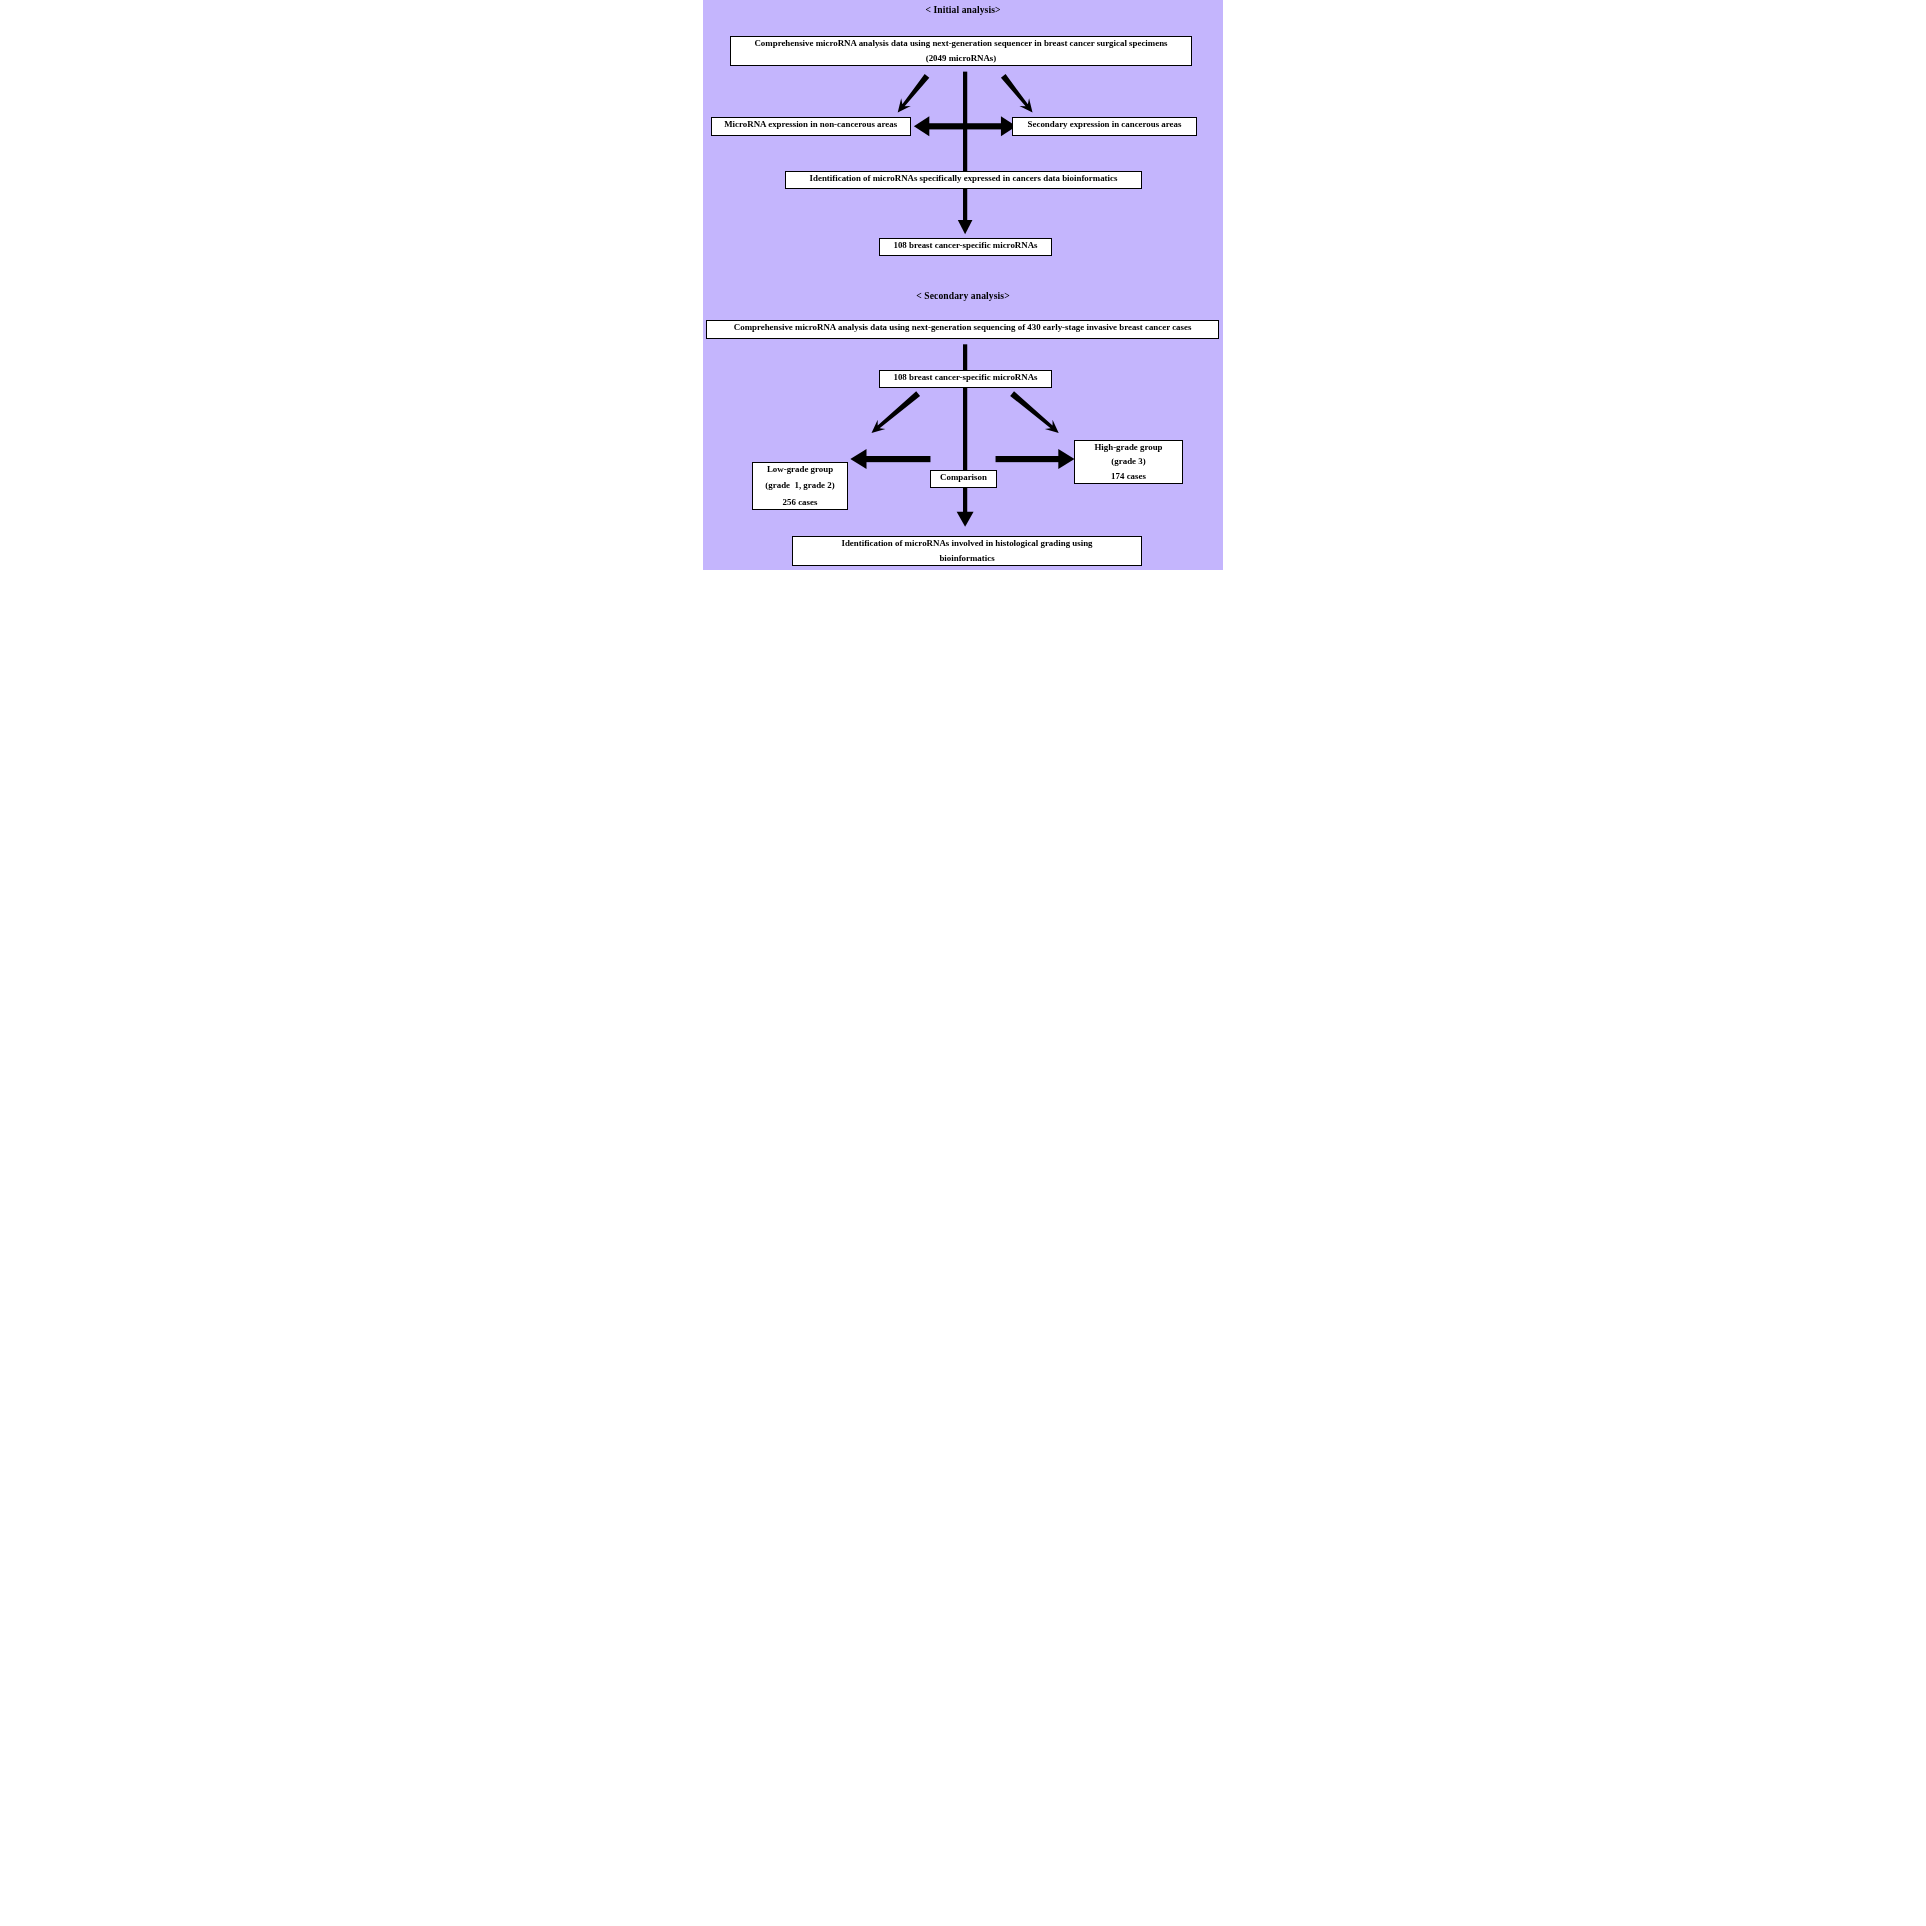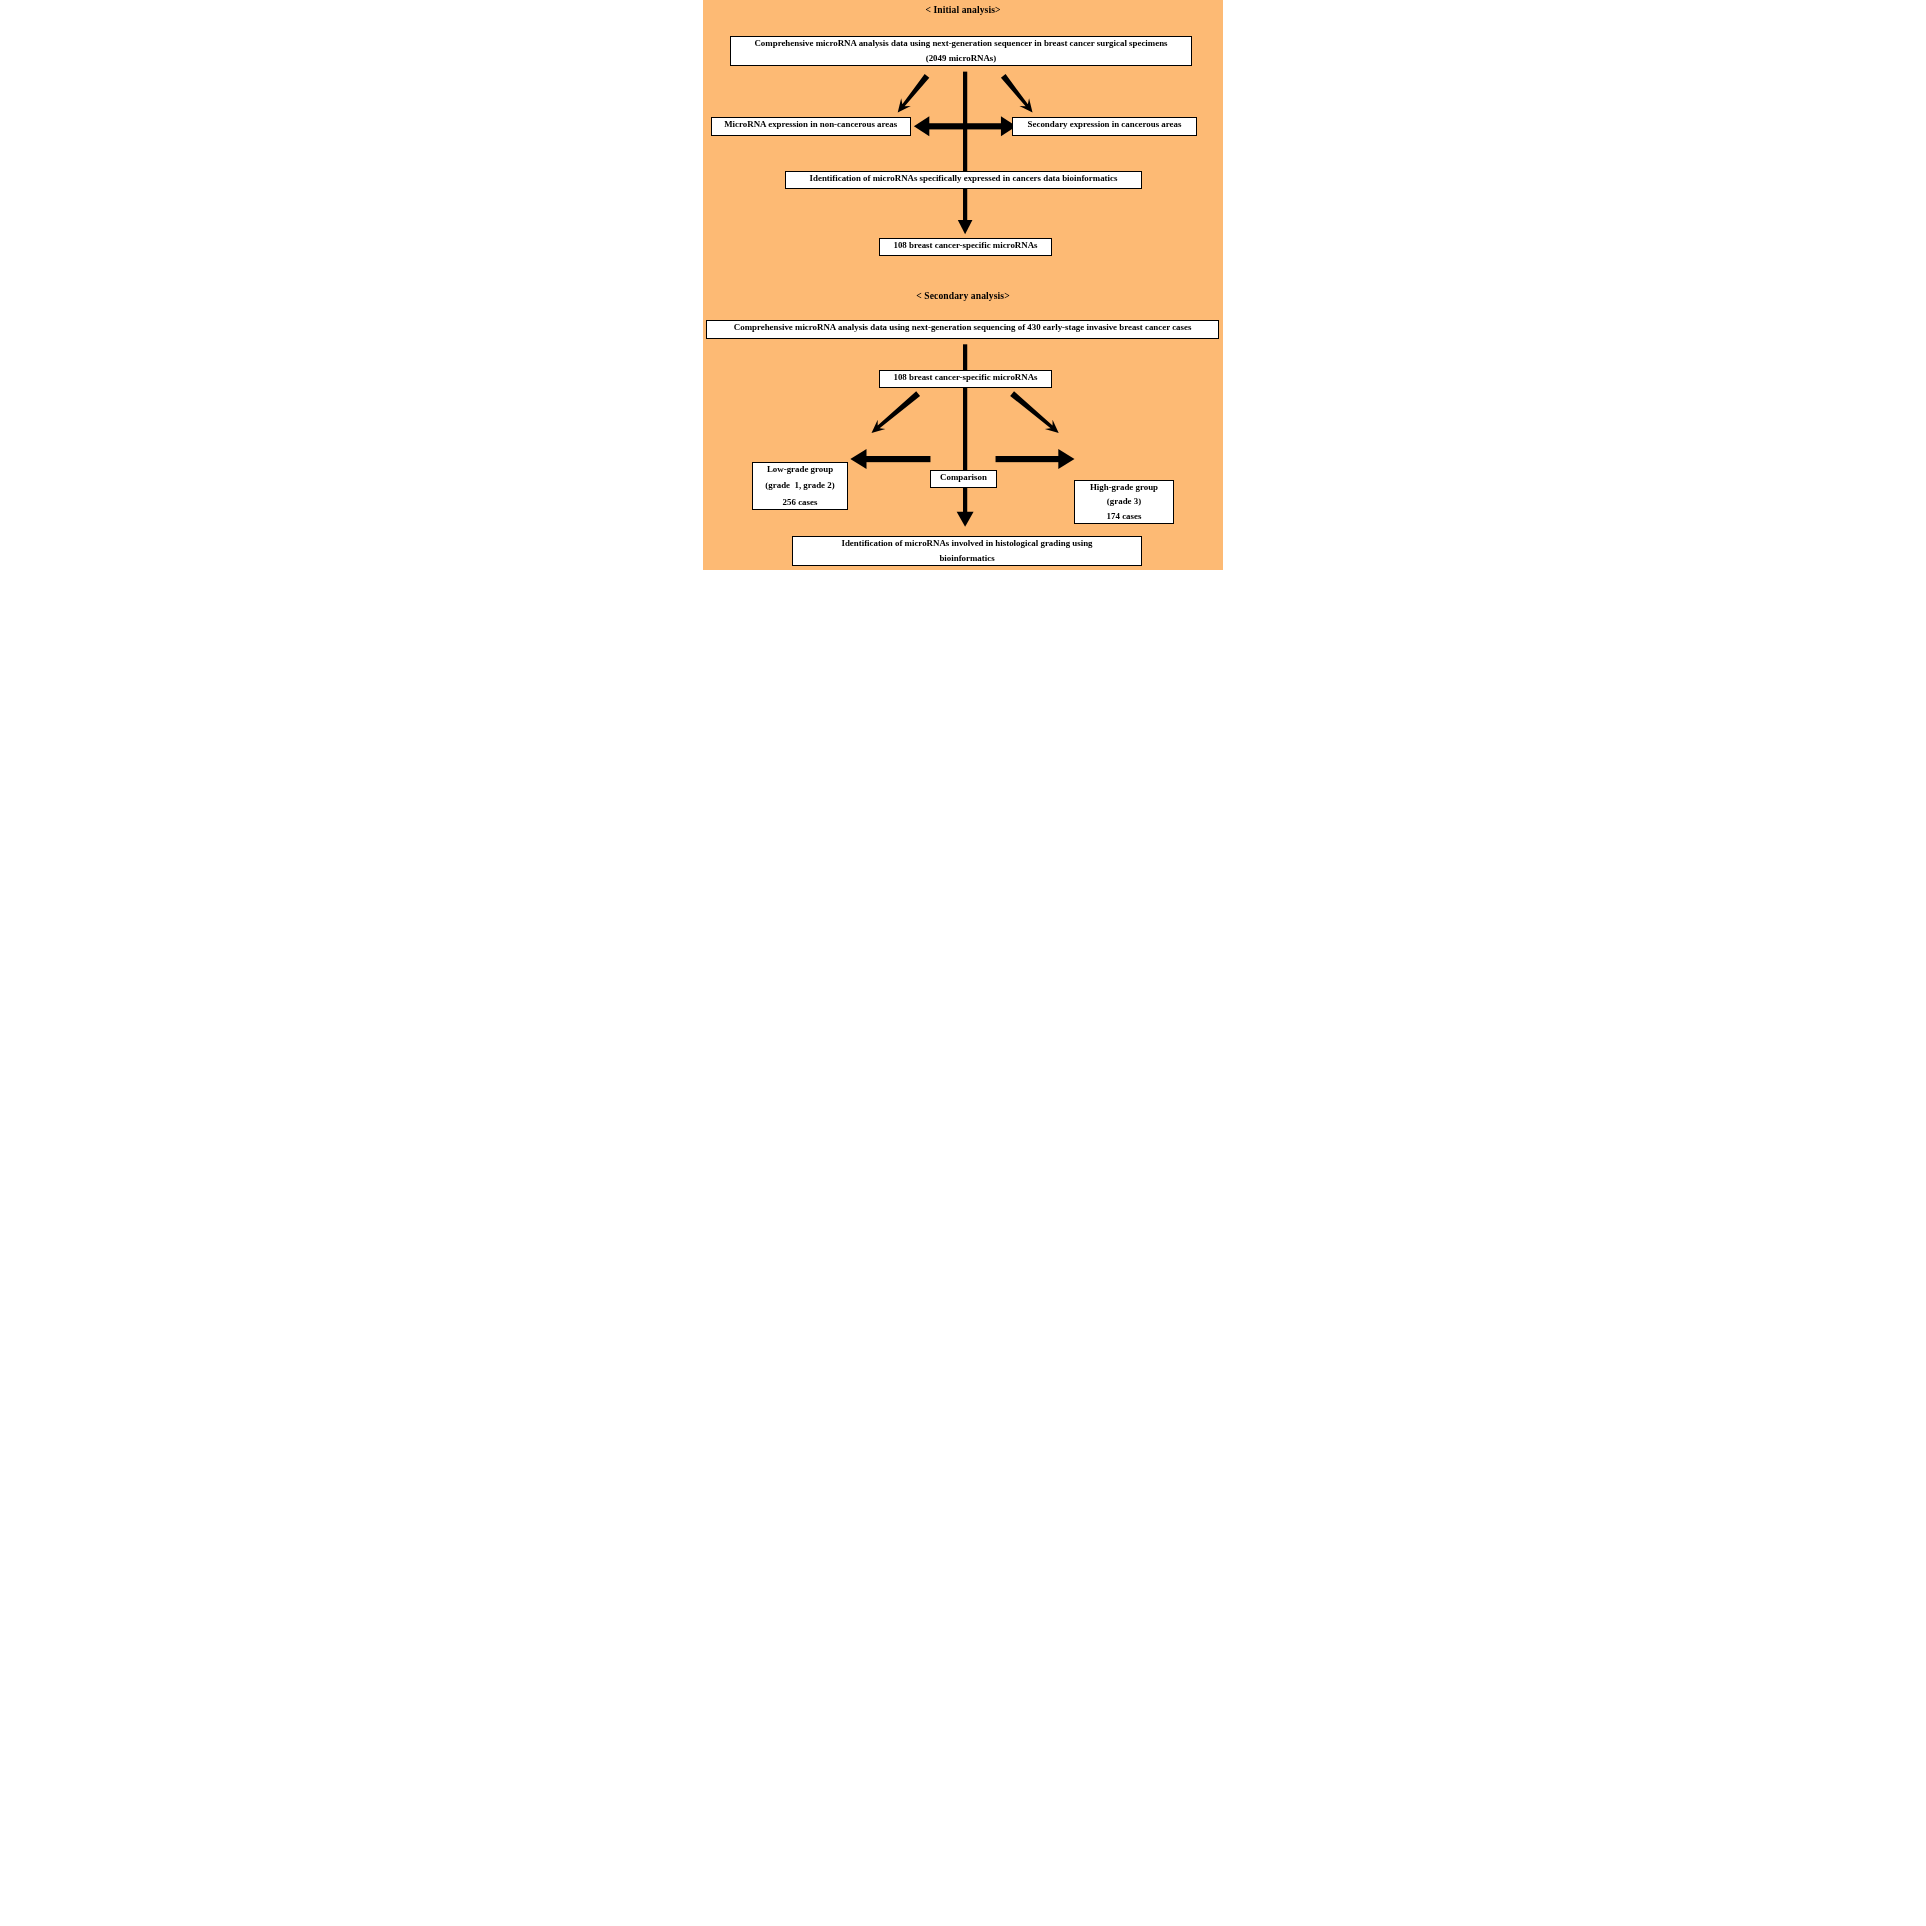--- a/index.html
+++ b/index.html
@@ -1,20 +1,20 @@
 <!DOCTYPE html>
 <html style="font-size:6.2px"><head>
 <meta charset="utf-8">
 <style>
   html,body{margin:0;padding:0;background:#ffffff;}
   .canvas{
     position:relative;
     width:520px;height:570px;
     margin:0 auto;
-    background:#fdba74;
+    background:#c4b5fd;
     font-family:"Liberation Serif","DejaVu Serif",serif;
     font-weight:700;
     color:#000000;
   }
   .arrows{position:absolute;left:0;top:0;width:520px;height:570px;pointer-events:none;}
   .arrows *{fill:#000000;}
   .sec-title{
     position:absolute;left:0;width:100%;
     text-align:center;font-size:9.6px;letter-spacing:0.1px;
   }
@@ -33,21 +33,21 @@
   .nowrap{white-space:nowrap;}
   #box-initial-top{left:27px;top:36px;width:462px;height:30px;}
   #box-noncancer{left:7.7px;top:117px;width:200px;height:18.5px;}
   #box-cancer{left:309px;top:117px;width:185px;height:18.5px;}
   #box-identification{left:82px;top:171px;width:357px;height:17.7px;}
   #box-result-initial{left:176px;top:238px;width:173px;height:17.7px;}
   #box-secondary-top{left:3.1px;top:320px;width:513px;height:19px;}
   #box-input-secondary{left:176px;top:370px;width:173px;height:17.7px;}
   #box-low-grade{left:49px;top:462px;width:96px;height:48px;line-height:1.5;}
   #box-comparison{left:227px;top:450px;width:67px;height:18px;margin-top:20px;}
-  #box-high-grade{left:371px;top:440px;width:100px;height:44px;line-height:1.5;margin-top:40px;}
+  #box-high-grade{left:371px;top:440px;width:109px;height:44px;line-height:1.5;}
   #box-final{left:89px;top:536px;width:350px;height:30px;line-height:1.5;font-family:Liberation Serif, serif;}
   #title-initial{top:3.9px;}
   #title-secondary{top:290px;}
 </style>
 </head>
 <body>
 
 <div class="canvas">
 
   <svg class="arrows" viewBox="0 0 1349 1480" xmlns="http://www.w3.org/2000/svg">

